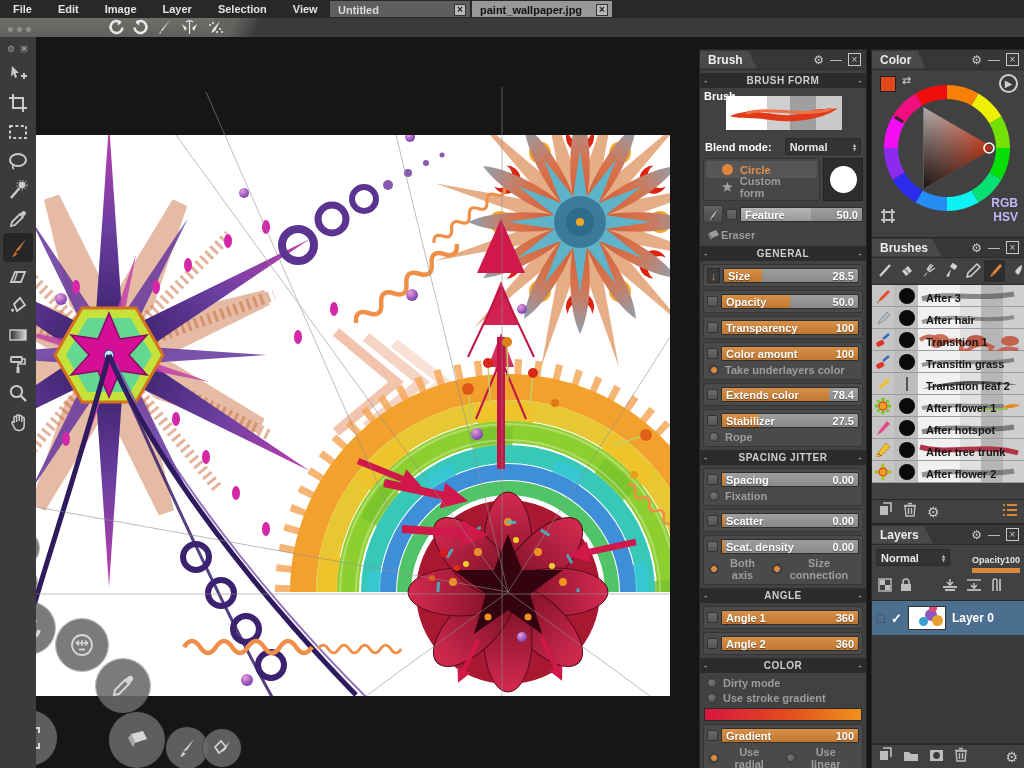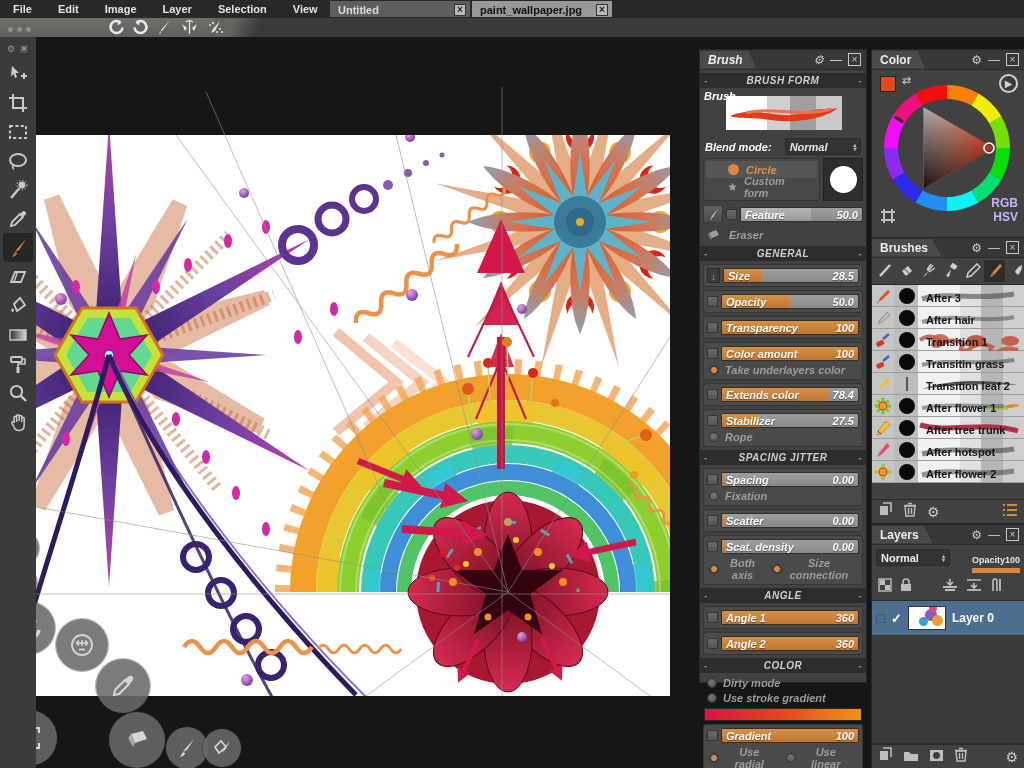--- a/index.html
+++ b/index.html
@@ -61,40 +61,40 @@
   .slabel{position:absolute;left:4px;top:0;line-height:15px;font-size:11px;font-weight:bold;color:#fff;text-shadow:0 1px 1px rgba(0,0,0,.45);}
   .sval{position:absolute;right:4px;top:0;line-height:15px;font-size:11px;font-weight:bold;color:#fff;text-shadow:0 1px 1px rgba(0,0,0,.45);}
   .rrow{display:flex;align-items:center;gap:6px;padding:2px 2px 1px 3px;}
   .radio{width:10px;height:10px;border-radius:50%;background:radial-gradient(circle at 40% 35%,#777,#4a4a4a);border:1px solid #333;flex:0 0 auto;}
   .radio.on{background:radial-gradient(circle at 50% 50%,#e08a3c 0 45%,#4a4a4a 55%);}
   .rlabel{font-size:11px;font-weight:bold;color:#9d9d9d;text-align:center;}
   .rrow.two{gap:4px;}
   .rrow.two .rlabel{margin-right:6px;}
 
   
-  #panel-brush{left:700px;top:50px;width:166px;height:632px;font-style:italic;}
+  #panel-brush{left:700px;top:50px;width:166px;height:718px;}
   .bp-brushprev{position:relative;height:44px;margin:2px 4px 0 4px;}
   .bp-brushlabel{position:absolute;left:0;top:0;font-size:11px;font-weight:bold;color:#fff;z-index:2;}
   .bp-prevbox{position:absolute;left:22px;top:6px;width:116px;height:34px;background:linear-gradient(90deg,#fff 0 35%,#cfcfcf 35% 55%,#9f9f9f 55% 78%,#c9c9c9 78%);}
   .blendrow{display:flex;align-items:center;gap:13px;margin:4px 5px 2px 5px;}
   .blendlabel{font-size:11px;font-weight:bold;color:#fff;}
   .blendbox{flex:1;height:17px;background:#333;border:1px solid #2a2a2a;border-radius:2px;color:#e8e8e8;font-size:11px;font-weight:bold;display:flex;align-items:center;padding:0 4px;}
   .spin{margin-left:auto;display:flex;flex-direction:column;line-height:4px;font-size:6px;color:#bbb;}
   .formbox{display:flex;margin:3px 3px 0 3px;gap:3px;}
   .formlist{flex:1;background:#474747;border:1px solid #353535;border-radius:3px;padding:2px;}
-  .formrow{display:flex;align-items:center;gap:7px;height:17px;padding:0 22px;border-radius:2px;}
+  .formrow{display:flex;align-items:center;gap:7px;height:17px;padding:0 16px;border-radius:2px;}
   .formrow.sel{background:#565656;}
   .formrow .dot{width:11px;height:11px;border-radius:50%;background:#e0853c;}
   .formrow.sel span{color:#e0914c;}
   .formrow span{font-size:11px;font-weight:bold;color:#9d9d9d;}
   .tipbox{width:40px;height:43px;background:#2d2d2d;border:1px solid #222;display:flex;align-items:center;justify-content:center;}
   .tipbox i{width:27px;height:27px;border-radius:50%;background:#fff;display:block;}
   .featrow{display:flex;align-items:center;gap:3px;margin:4px 3px 0 3px;}
   .toolbtn{width:20px;height:18px;background:linear-gradient(#616161,#4c4c4c);border:1px solid #383838;border-radius:2px;display:flex;align-items:center;justify-content:center;}
-  .eraserrow{display:flex;align-items:center;gap:8px;margin:3px 6px 0 6px;height:17px;}
+  .eraserrow{display:flex;align-items:center;margin:3px 6px 0 6px;height:17px;}
   .eraserrow span{font-size:11px;font-weight:bold;color:#9d9d9d;}
   .gradbar{height:13px;margin:3px 4px;background:linear-gradient(90deg,#d81540,#e2491f,#f0921e);border:1px solid #2a2a2a;}
 
   
   #panel-color{left:872px;top:50px;width:152px;height:188px;}
   .cswatch{position:absolute;left:8px;top:26px;width:16px;height:16px;background:#e2471d;border:1px solid #222;}
   .cswap{position:absolute;left:30px;top:24px;color:#cfcfcf;font-size:11px;}
   .cplay{position:absolute;right:6px;top:24px;width:19px;height:19px;border:2px solid #cfcfcf;border-radius:50%;color:#cfcfcf;font-size:10px;text-align:center;line-height:15px;background:#3a3a3a;}
   .rgbhsv{position:absolute;right:6px;bottom:14px;text-align:right;color:#c4b5fd;font-weight:bold;font-size:12px;line-height:14px;}
   .cframe{position:absolute;left:8px;bottom:10px;}
@@ -1073,38 +1073,38 @@
         <span class="bdot"></span>
           <svg class="swoosh" width="104" height="22">
             <path d="M4,13 C35,7 70,13 86,11" stroke="rgba(60,60,60,.45)" stroke-width="4" fill="none"></path>
             <path d="M84,12 q10,-5 18,-2 q-8,5 -18,2" fill="#e88a20"></path>
             <path d="M60,14 h30" stroke="#8ac030" stroke-width="1.4"></path>
           </svg>
         <span class="bname">After flower 1</span>
       </div>
       <div class="brow">
         <span class="bicon"><svg width="18" height="18" viewBox="0 0 18 18">
+              <path d="M13 2 L16 5 L7 14 L3 16 L5 12 Z" fill="#e8488a"></path>
+            </svg></span>
+        <span class="bdot"></span>
+          <svg class="swoosh" width="100" height="22">
+            <path d="M4,15 C34,6 66,16 96,10" stroke="rgba(55,55,55,.55)" stroke-width="5" fill="none"></path>
+          </svg>
+        <span class="bname">After hotspot</span>
+      </div>
+      <div class="brow">
+        <span class="bicon"><svg width="18" height="18" viewBox="0 0 18 18">
               <path d="M12 2 L16 6 L7 15 L3 16 L4 12 Z" fill="#f0c030" stroke="#b8881a" stroke-width=".8"></path>
               <path d="M4 12 L7 15" stroke="#6a4a10" stroke-width="1"></path>
             </svg></span>
         <span class="bdot"></span>
           <svg class="swoosh" width="104" height="22">
             <path d="M2,8 C30,16 70,4 100,14" stroke="#b03448" stroke-width="5" fill="none"></path>
           </svg>
         <span class="bname">After tree trunk</span>
-      </div>
-      <div class="brow">
-        <span class="bicon"><svg width="18" height="18" viewBox="0 0 18 18">
-              <path d="M13 2 L16 5 L7 14 L3 16 L5 12 Z" fill="#e8488a"></path>
-            </svg></span>
-        <span class="bdot"></span>
-          <svg class="swoosh" width="100" height="22">
-            <path d="M4,15 C34,6 66,16 96,10" stroke="rgba(55,55,55,.55)" stroke-width="5" fill="none"></path>
-          </svg>
-        <span class="bname">After hotspot</span>
       </div>
       <div class="brow">
         <span class="bicon"><svg width="18" height="18" viewBox="0 0 18 18">
               <circle cx="9" cy="9" r="4" fill="#f0a020" stroke="#d84a10" stroke-width="1.4"></circle>
               <g fill="#a8c828">
                 <circle cx="9" cy="2.5" r="2"></circle>
                 <circle cx="15.5" cy="9" r="2"></circle>
                 <circle cx="9" cy="15.5" r="2"></circle>
                 <circle cx="2.5" cy="9" r="2"></circle>
               </g>

